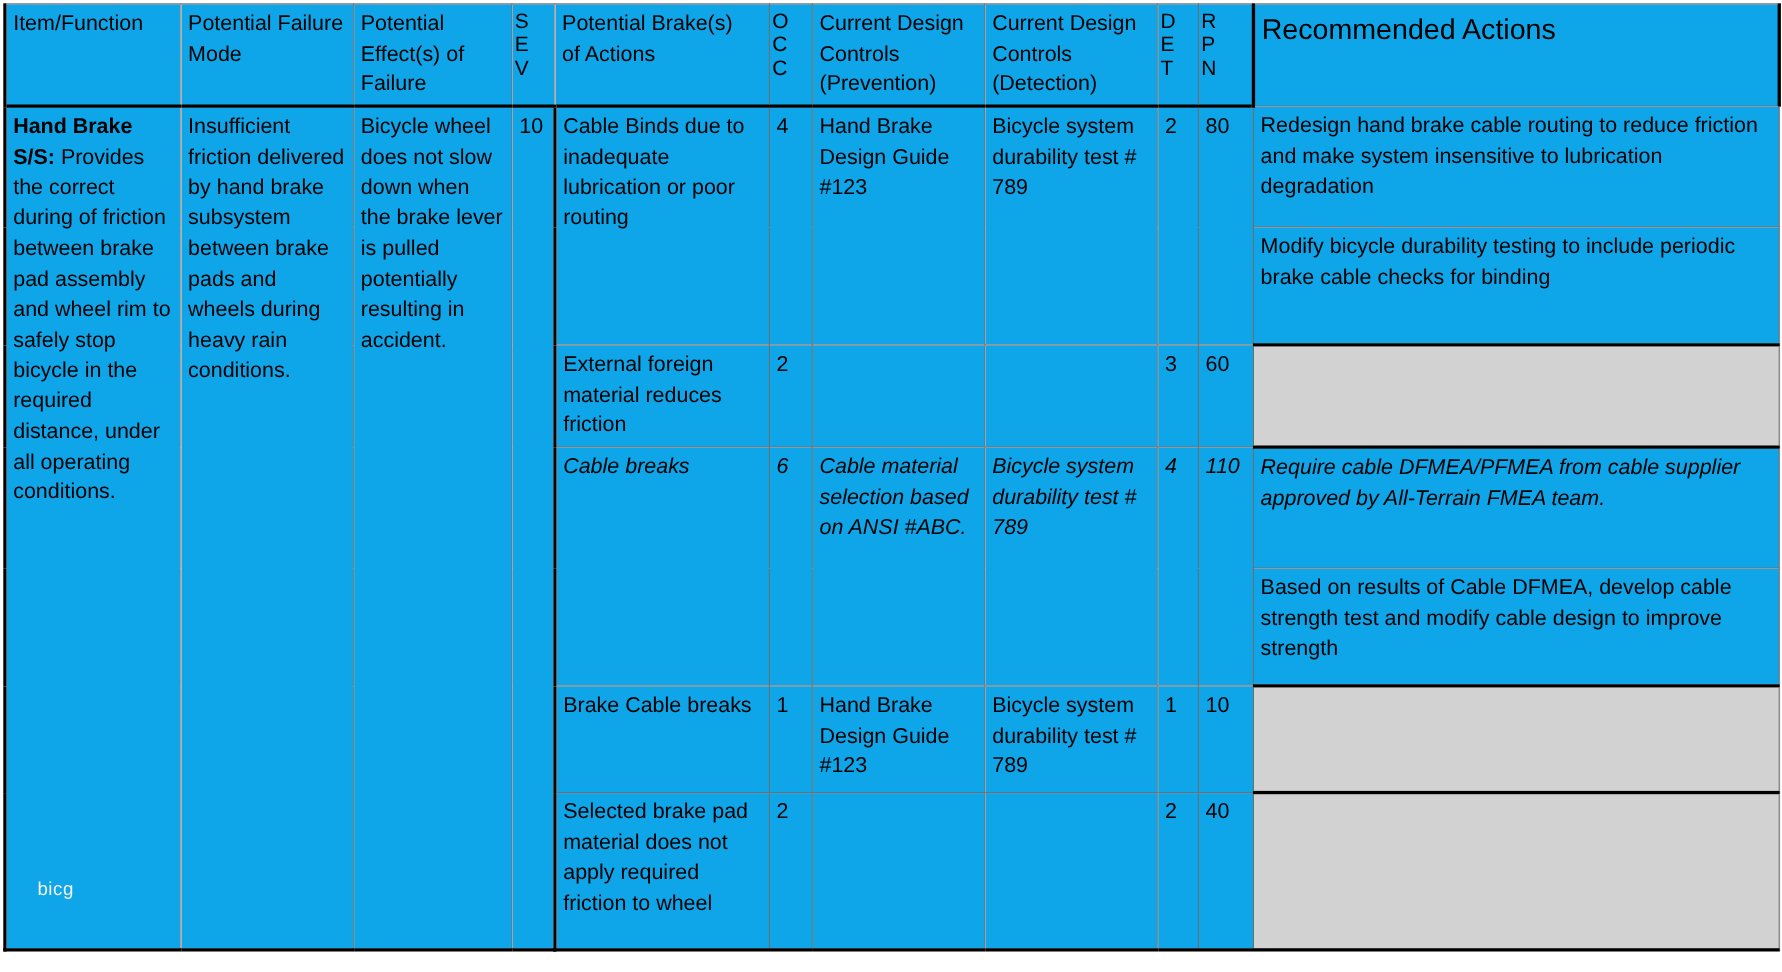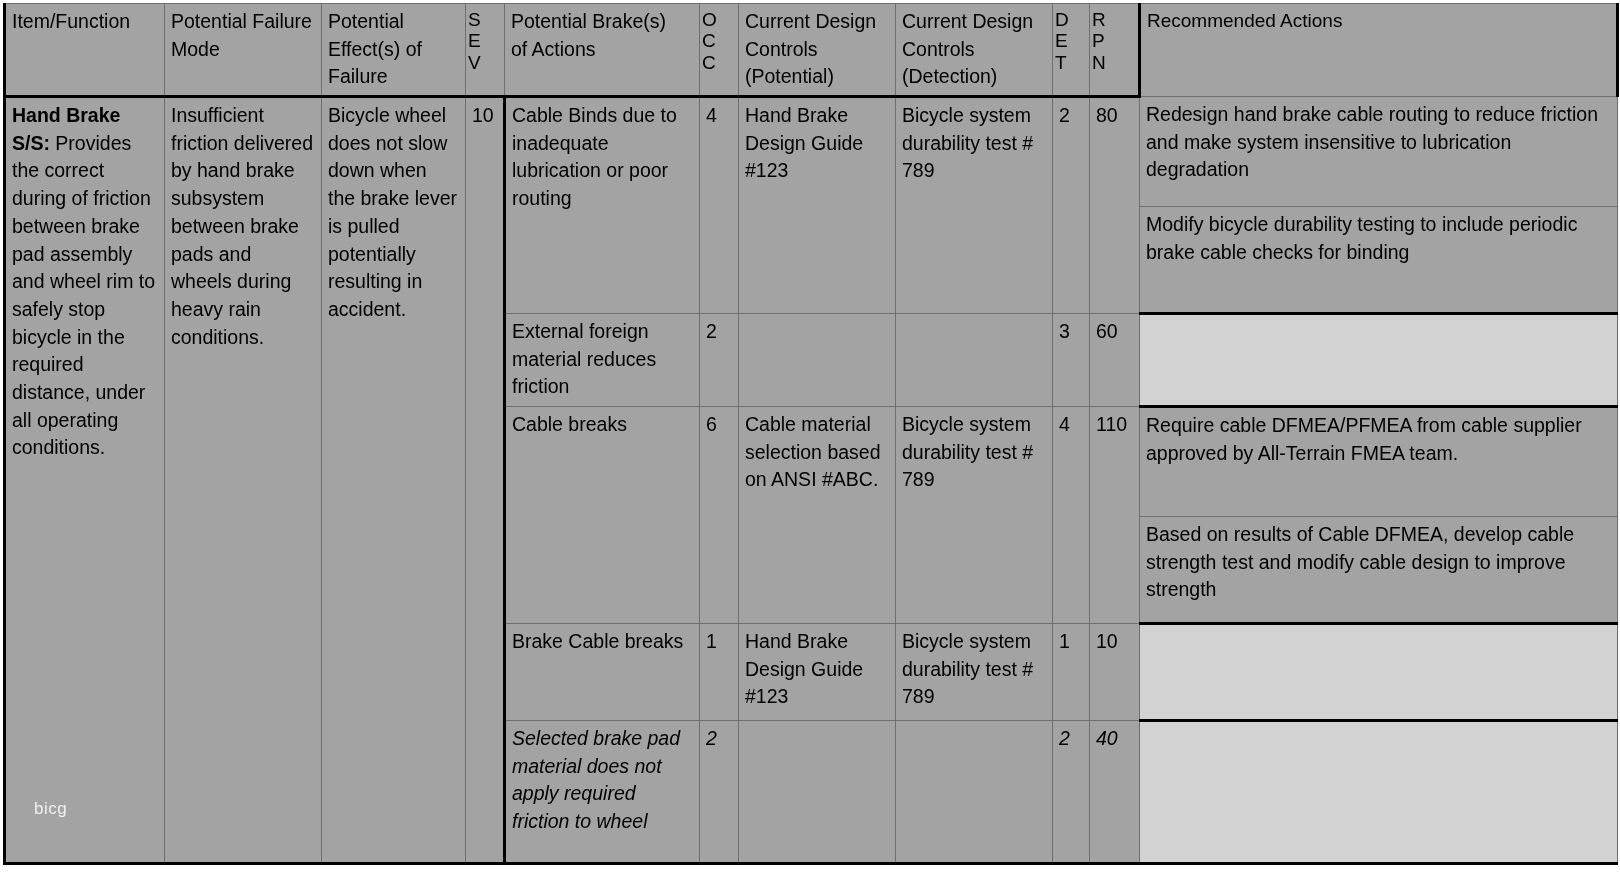--- a/index.html
+++ b/index.html
@@ -26,21 +26,21 @@
     border-collapse: collapse;
     table-layout: fixed;
     width: 1616px;
     margin: 3px 0 0 3px;
     background: #f5f5f5;
   }
 
   table.fmea td, table.fmea th {
     border: 1px solid #6f6f6f;
     vertical-align: top;
-    background: #a3a3a3;
+    background: #0ea5e9;
     padding: 4px 6px 4px 6px;
     font-size: 19.5px;
     line-height: 1.42;
     color: #000000;
     font-weight: normal;
     text-align: left;
     overflow: hidden;
   }
 
   
@@ -59,21 +59,21 @@
     line-height: 1.12;
     font-size: 19px;
     padding: 5px 2px;
   }
   thead th.first {
     border-left: 3px solid #000000;
   }
   thead th.actions-head {
     border-left: 3px solid #000000;
     border-right: 3px solid #000000;
-    font-size: 19px;
+    font-size: 26px;
   }
 
   
   .hv-left  { border-left: 3px solid #000000 !important; }
   .hv-top   { border-top: 3px solid #000000 !important; }
   .hv-bot   { border-bottom: 3px solid #000000 !important; }
 
   
   td.num {
     text-align: center;
@@ -170,21 +170,21 @@
           <div>of Actions</div>
         </th>
         <th class="vert-letters">
           <div>O</div>
           <div>C</div>
           <div>C</div>
         </th>
         <th>
           <div>Current Design</div>
           <div>Controls</div>
-          <div>(Potential)</div>
+          <div>(Prevention)</div>
         </th>
         <th>
           <div>Current Design</div>
           <div>Controls</div>
           <div>(Detection)</div>
         </th>
         <th class="vert-letters">
           <div>D</div>
           <div>E</div>
           <div>T</div>
@@ -225,21 +225,21 @@
       <tr style="height:93px;">
         <td class="hv-left">External foreign material reduces friction</td>
         <td class="num">2</td>
         <td></td>
         <td></td>
         <td class="num">3</td>
         <td class="num">60</td>
         <td class="action empty"></td>
       </tr>
 
-      <tr style="height:110px;">
+      <tr style="height:110px;font-style:italic;">
         <td class="hv-left" rowspan="2">Cable breaks</td>
         <td class="num" rowspan="2">6</td>
         <td rowspan="2">Cable material selection based on ANSI #ABC.</td>
         <td rowspan="2">Bicycle system durability test # 789</td>
         <td class="num" rowspan="2">4</td>
         <td class="num" rowspan="2">110</td>
         <td class="action">Require cable DFMEA/PFMEA from cable supplier approved by All-Terrain FMEA team.</td>
       </tr>
 
       <tr style="height:107px;">
@@ -249,21 +249,21 @@
       <tr style="height:97px;">
         <td class="hv-left">Brake Cable breaks</td>
         <td class="num">1</td>
         <td>Hand Brake Design Guide #123</td>
         <td>Bicycle system durability test # 789</td>
         <td class="num">1</td>
         <td class="num">10</td>
         <td class="action empty"></td>
       </tr>
 
-      <tr style="height:143px;font-style:italic;">
+      <tr style="height:143px;">
         <td class="hv-left hv-bot">Selected brake pad material does not apply required friction to wheel</td>
         <td class="num hv-bot">2</td>
         <td class="hv-bot"></td>
         <td class="hv-bot"></td>
         <td class="num hv-bot">2</td>
         <td class="num hv-bot">40</td>
         <td class="action empty hv-bot"></td>
       </tr>
 
       <tr style="height:0px;"></tr>

